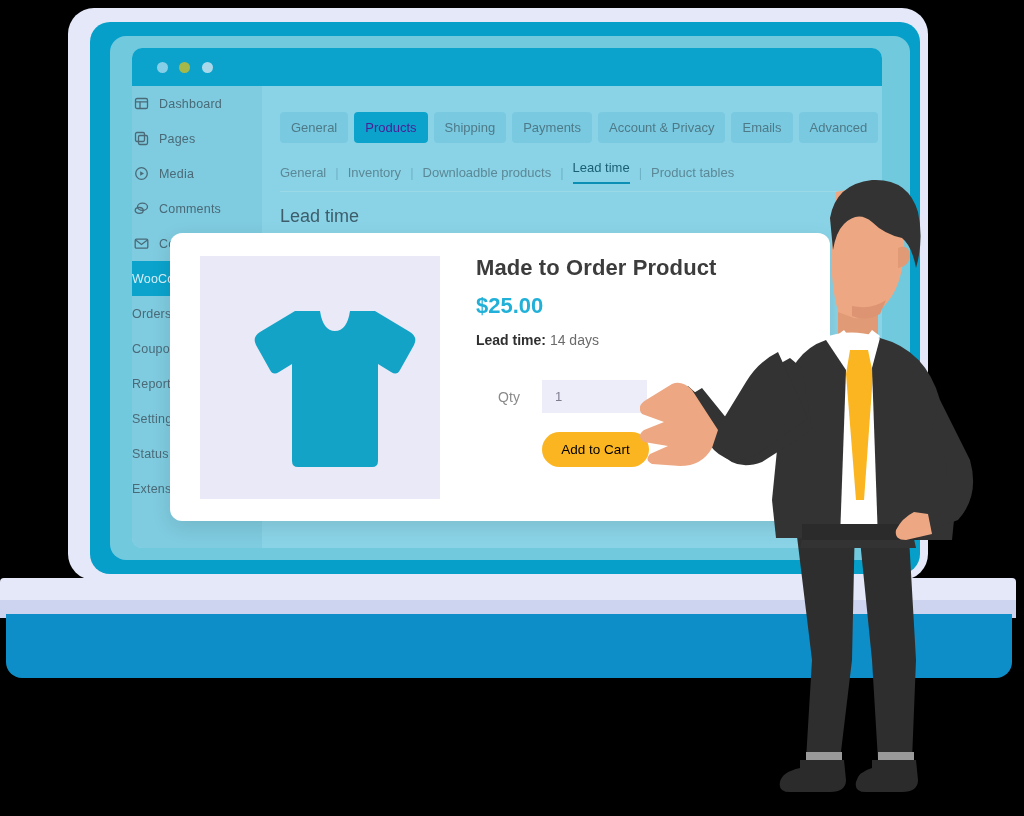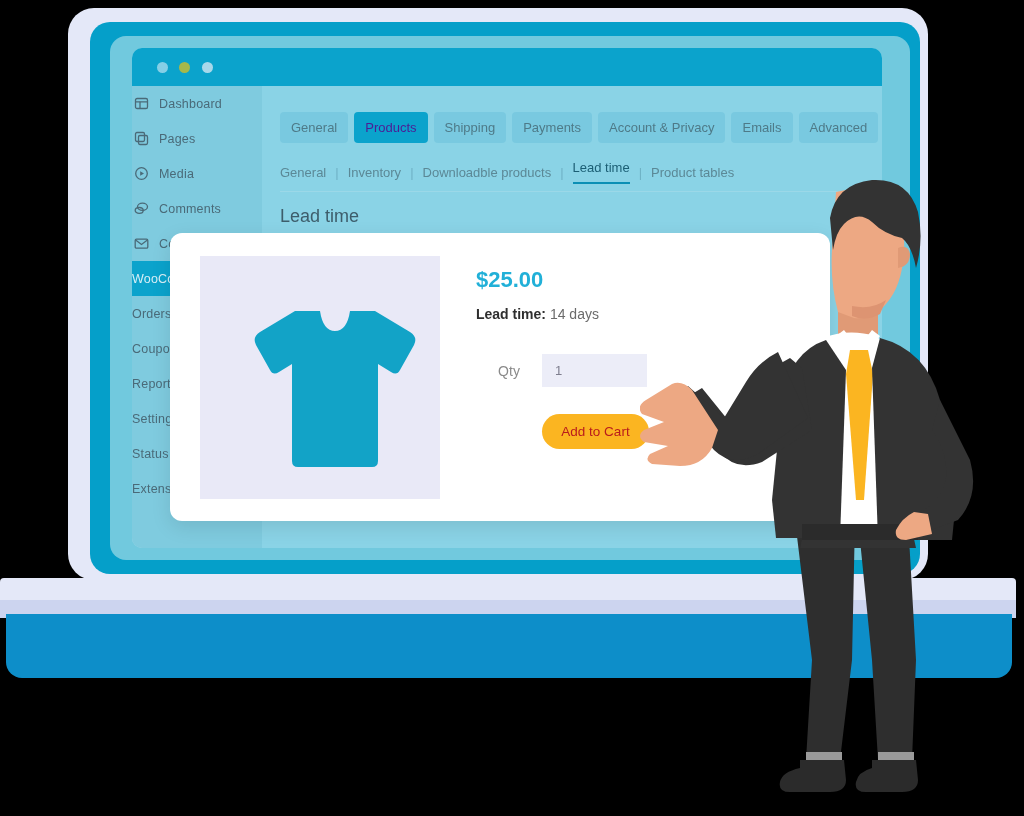--- a/index.html
+++ b/index.html
@@ -56,22 +56,22 @@
   .card-body{position:absolute;left:306px;top:22px;width:330px;}
   .p-title{font-size:22px;font-weight:bold;color:#3c3c3c;letter-spacing:.1px;}
   .p-price{margin-top:12px;font-size:22px;font-weight:bold;color:#21b0d8;}
   .p-lead{margin-top:13px;font-size:14px;color:#6b6b6b;}
   .p-lead b{color:#2f2f2f;}
   .qtyrow{margin-top:32px;display:flex;align-items:center;}
   .qty-label{font-size:14px;color:#8a8a8a;width:66px;text-align:center;}
   .qty-input{width:105px;height:33px;background:#ecedf8;border:none;font-size:13px;
              color:#7e7e8e;padding-left:13px;box-sizing:border-box;
              font-family:"Liberation Sans",sans-serif;}
-  .cart-btn{margin-top:27px;margin-left:66px;width:107px;height:35px;background:#fbb521;
-            border:none;border-radius:18px;color:#b91c1c;font-size:13.5px;cursor:pointer;
+  .cart-btn{margin-top:19px;margin-left:66px;width:107px;height:35px;background:#fbb521;
+            border:none;border-radius:18px;color:#000000;font-size:13.5px;cursor:pointer;
             font-family:"Liberation Sans",sans-serif;}
 
   
   .base-top{position:absolute;left:0px;top:578px;width:1016px;height:34px;background:#e4e8f8;
             border-radius:4px 4px 0 0;}
   .base-mid{position:absolute;left:0px;top:600px;width:1016px;height:18px;background:#ccd4ef;}
   .base-body{position:absolute;left:6px;top:614px;width:1006px;height:64px;background:#0d8ec9;
              border-radius:0 0 16px 16px;}
 
   
@@ -202,20 +202,21 @@
     </div>
   </div>
 
   <div class="card">
     <div class="card-img">
       <svg width="240" height="243" viewBox="0 0 240 243">
         <path d="M95 55 L60 76 Q52 81 56 89 L70 114 Q73 120 79 116 L92 108 L92 205 Q92 211 98 211 L172 211 Q178 211 178 205 L178 108 L191 116 Q197 120 200 114 L214 89 Q218 81 210 76 L175 55 L150 55 Q147 75 135 75 Q123 75 120 55 Z" fill="#12a3c7"></path>
       </svg>
     </div>
     <div class="card-body">
+      <div class="p-title">Made to Order Product</div>
       <div class="p-price">$25.00</div>
       <div class="p-lead">
         <b>Lead time:</b>
         <span>14 days</span>
       </div>
       <div class="qtyrow">
         <span class="qty-label">Qty</span>
         <input class="qty-input" type="text" value="1" style="">
       </div>
       <button class="cart-btn">Add to Cart</button>

